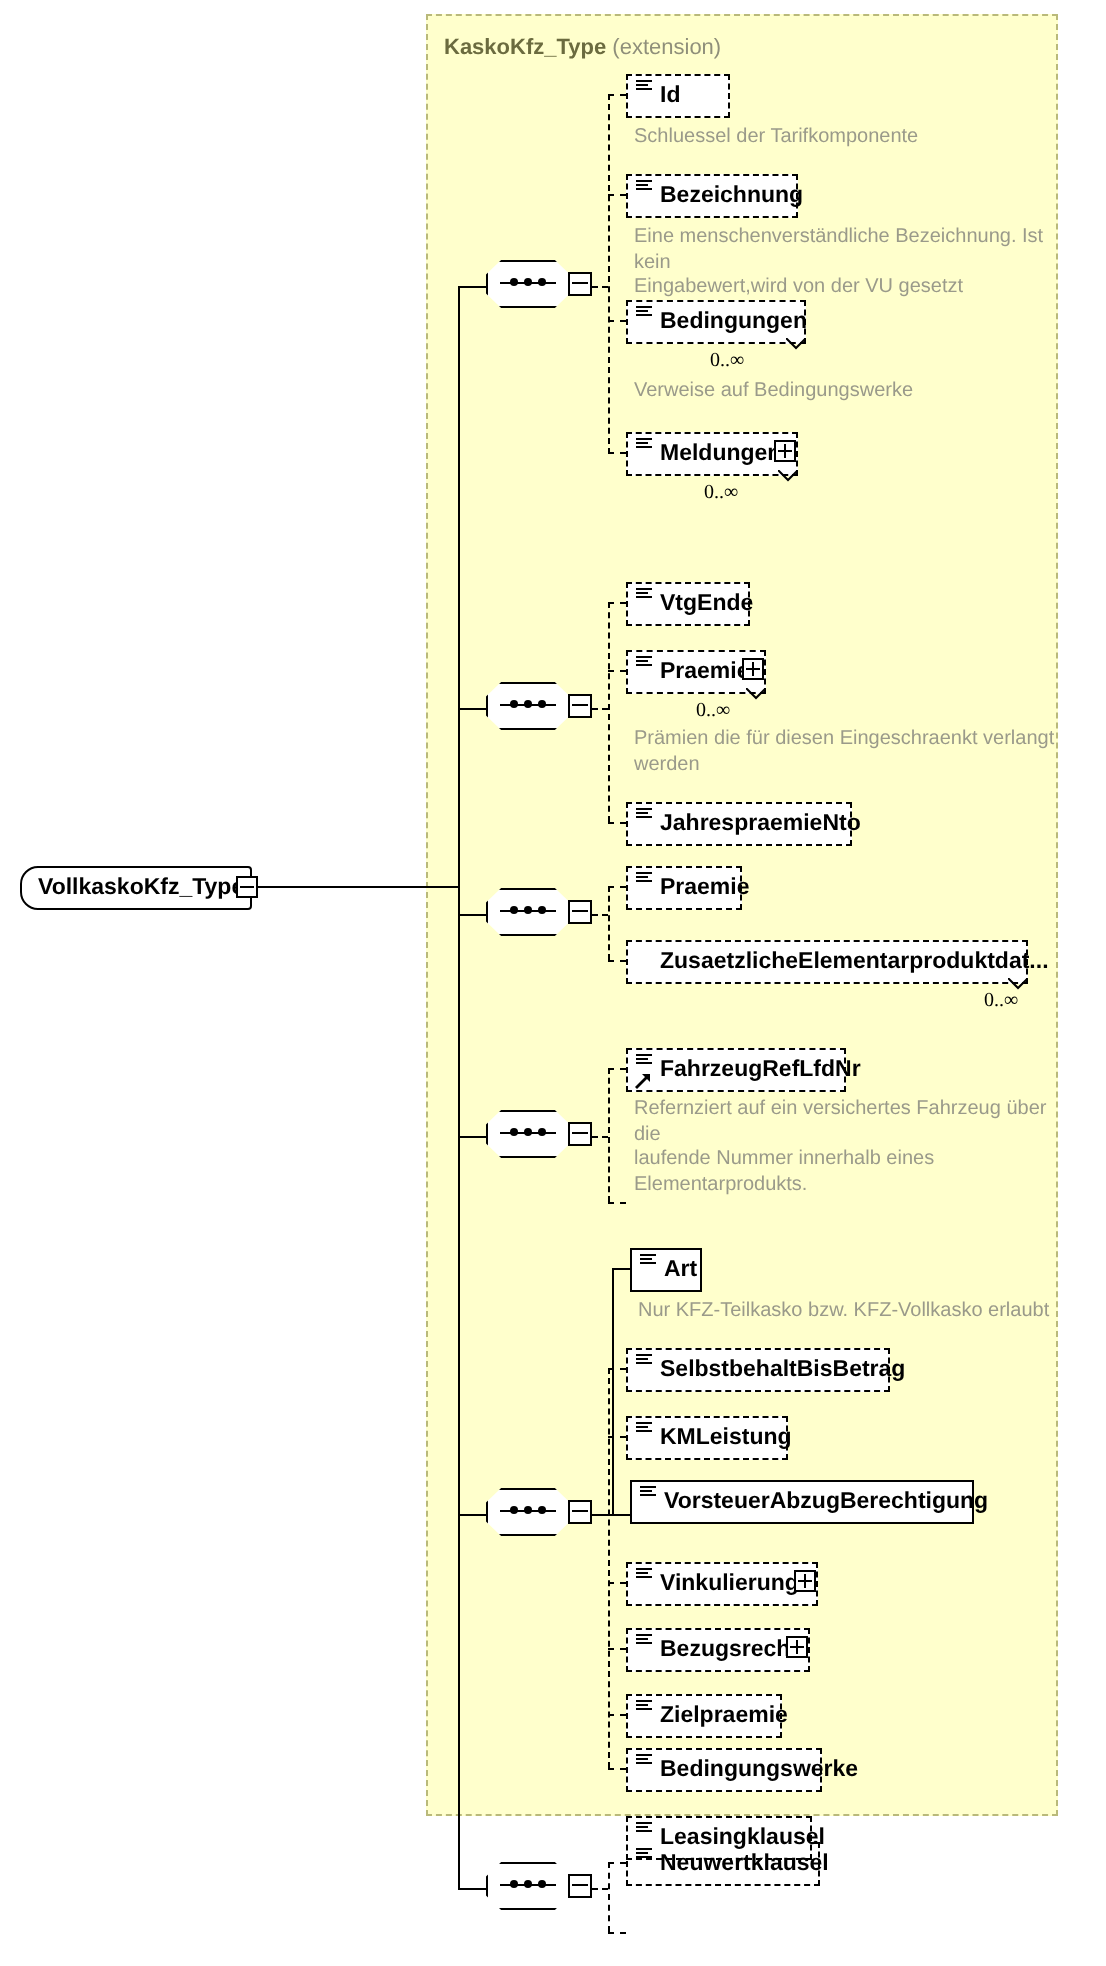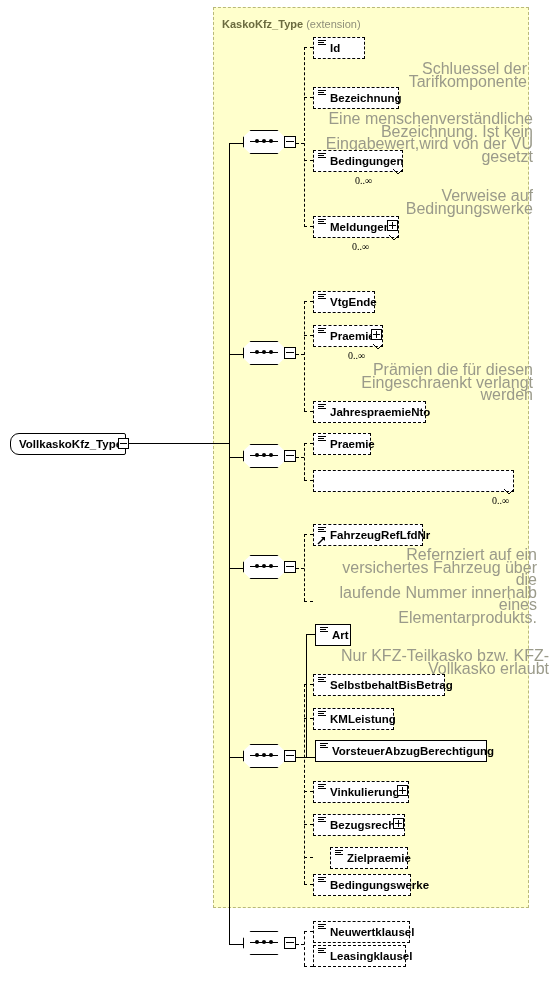--- a/index.html
+++ b/index.html
@@ -121,25 +121,24 @@
     position:absolute;
     font-size:10px;
     color:#000;
     white-space:nowrap;
     font-family:"Liberation Serif","DejaVu Serif",serif;
   }
 
   
   .anno{
     position:absolute;
-    font-size:16px;
+    font-size:10px;
     color:#9a9a8a;
     line-height:12.5px;
     white-space:pre-line;
-    text-align:right;
   }
 
   
   .line-h, .line-v{ position:absolute; background:#000; }
   .line-h{ height:1px; }
   .line-v{ width:1px; }
   .dash-h{
     position:absolute;
     height:0;
     border-top:1px dashed #000;
@@ -374,20 +373,21 @@
         <i></i>
         <i></i>
         <i></i>
       </span>
     <span class="lbl">Praemie</span>
   </div>
 
   <div class="dash-h" style="left:304px; top:480px; width:9px;"></div>
   <div class="nodebox optional" style="left:313px; top:470px; width:201px;">
     <span class="shadow"></span>
+    <span class="lbl">ZusaetzlicheElementarproduktdat...</span>
   </div>
   <svg class="repeat-chev" style="left:504px; top:489px;" viewBox="0 0 10 7">
       <polyline points="0,0 5,5 10,0" fill="none" stroke="#000" stroke-width="1"></polyline>
     </svg>
   <div class="occ" style="left:492px; top:495px;">0..∞</div>
 
   <div class="seq" style="left:243px; top:555px;">
     <span class="oct-shadow"></span>
     <span class="oct"></span>
     <span class="seqbar"></span>
@@ -500,21 +500,21 @@
     <span class="hamb">
         <i></i>
         <i></i>
         <i></i>
       </span>
     <span class="lbl">Bezugsrecht</span>
   </div>
   <div class="toggle plus" style="left:393px; top:818px;"></div>
 
   <div class="dash-h" style="left:304px; top:857px; width:9px;"></div>
-  <div class="nodebox optional" style="left:330px; top:847px; width:78px;">
+  <div class="nodebox optional" style="left:313px; top:847px; width:78px;">
     <span class="shadow"></span>
     <span class="hamb">
         <i></i>
         <i></i>
         <i></i>
       </span>
     <span class="lbl">Zielpraemie</span>
   </div>
 
   <div class="dash-h" style="left:304px; top:884px; width:9px;"></div>
@@ -547,21 +547,21 @@
     <span class="shadow"></span>
     <span class="hamb">
         <i></i>
         <i></i>
         <i></i>
       </span>
     <span class="lbl">Neuwertklausel</span>
   </div>
 
   <div class="dash-h" style="left:304px; top:966px; width:9px;"></div>
-  <div class="nodebox optional" style="left:313px; top:908px; width:93px;margin-top:37px;">
+  <div class="nodebox optional" style="left:313px; top:908px; width:93px;">
     <span class="shadow"></span>
     <span class="hamb">
         <i></i>
         <i></i>
         <i></i>
       </span>
     <span class="lbl">Leasingklausel</span>
   </div>
 
 </div>

